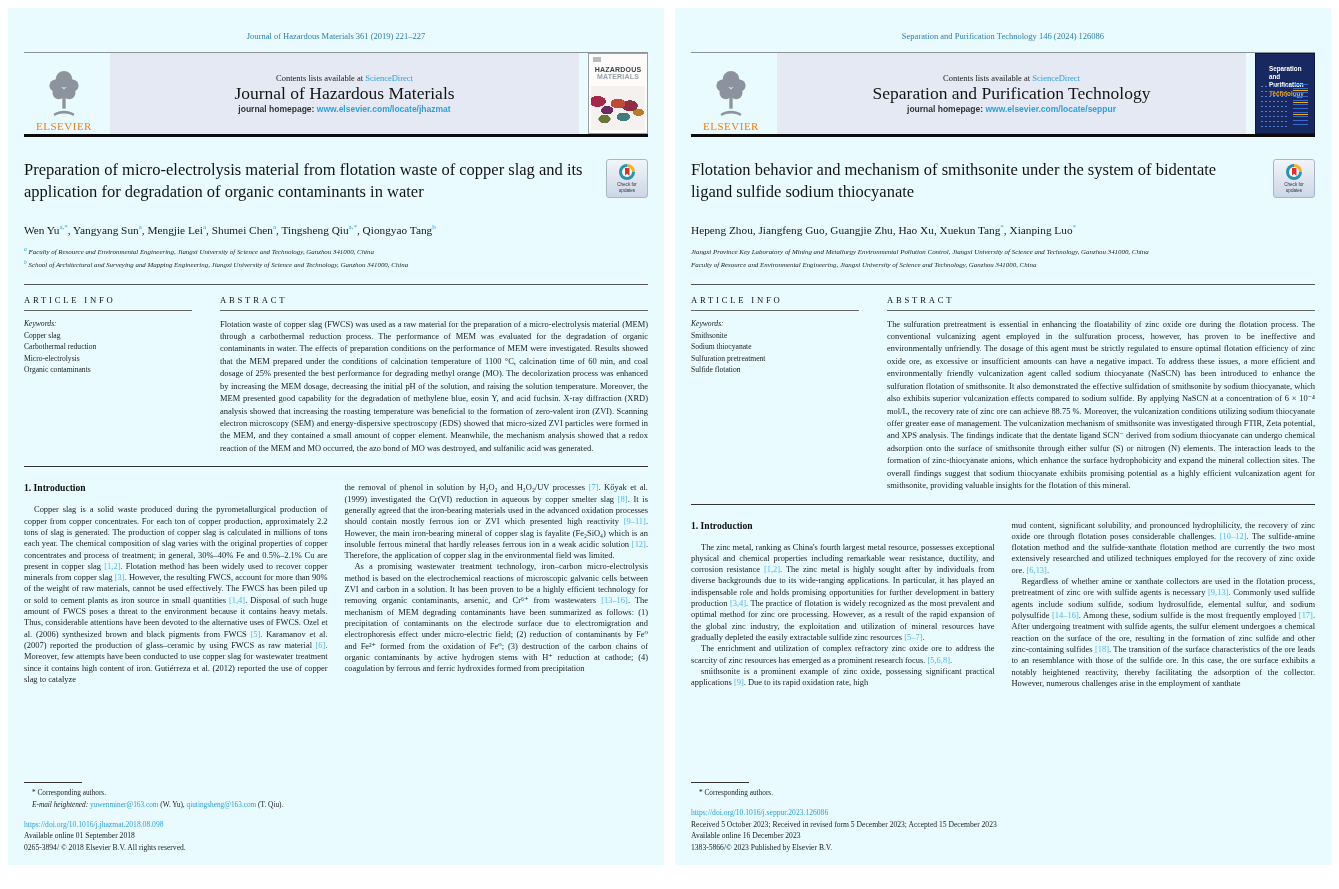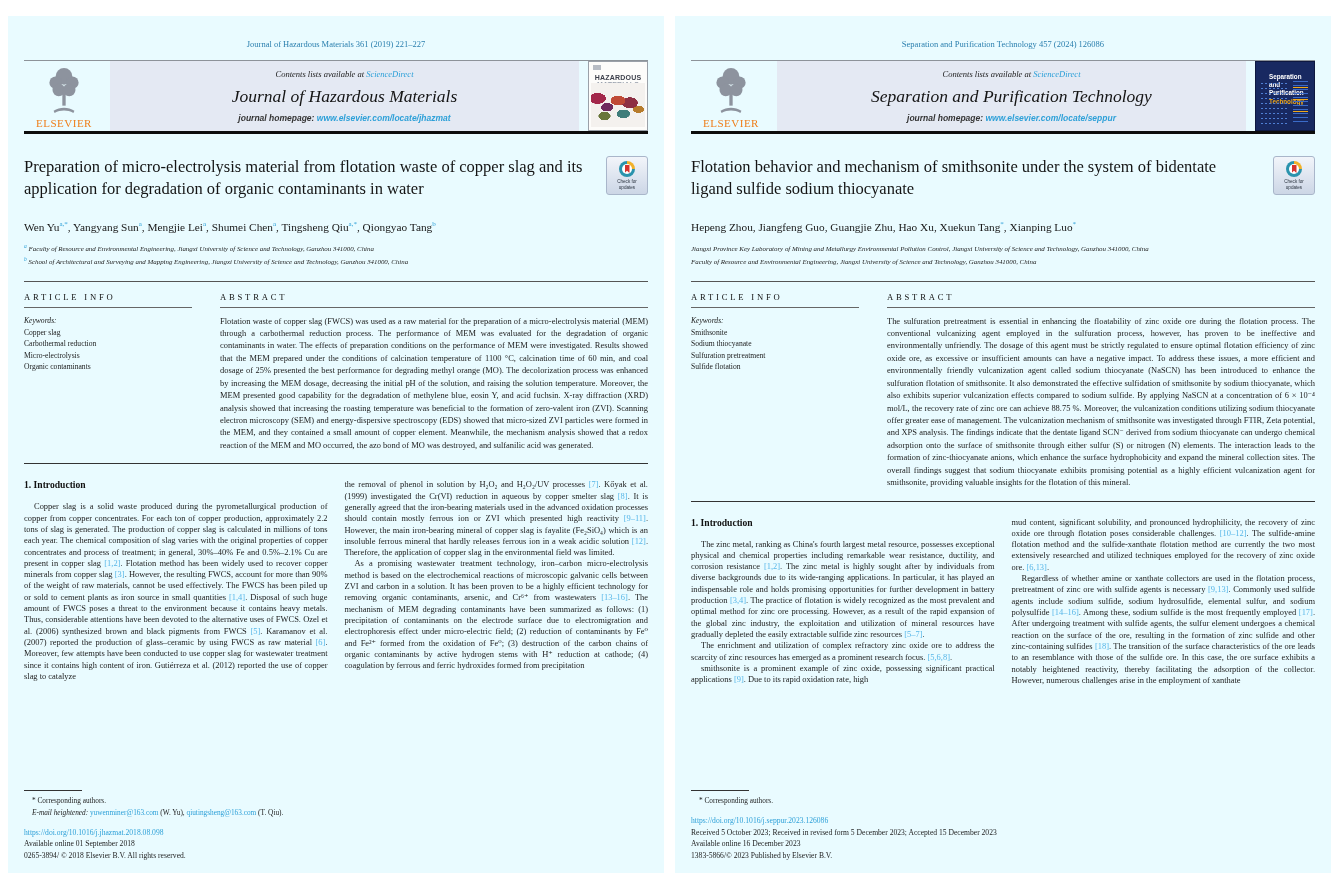--- a/index.html
+++ b/index.html
@@ -1,32 +1,32 @@
 <!DOCTYPE html>
 <html style="--page-bg: #e9fbff; --banner-bg: #e4e9f3; --link-blue: #2da0d8; --ref-blue: #56b6e8; --sup-blue: #2da0d8; --citation-blue: #2a7fae; --elsevier-orange: #ef7f1a; --cover-navy: #182961; --cover-yellow: #f0a818; --badge-red: #d6332e; --badge-teal: #2a93ad; --text: #1b1b1b;"><head>
 <meta charset="utf-8">
 <style>
   html,body{margin:0;padding:0;}
   body{
     width:1339px;height:889px;overflow:hidden;background:#ffffff;
     font-family:"Liberation Serif","DejaVu Serif",serif;color:var(--text,#1b1b1b);
   }
-  .wrap{display:flex;gap:11px;padding:8px;height:873px;box-sizing:border-box;margin-top:8px;}
+  .wrap{display:flex;gap:11px;padding:8px;height:873px;box-sizing:border-box;}
   .page{
     flex:1;background:var(--page-bg,#e9fbff);padding:14px 16px 12px;
     display:flex;flex-direction:column;overflow:hidden;box-sizing:border-box;min-width:0;
   }
   
   .citation{text-align:center;font-size:8.5px;color:var(--citation-blue,#2a7fae);margin-top:9px;}
   .rule-thin{border-top:1px solid #8d9399;margin-top:11px;}
   .jheader{display:flex;align-items:stretch;}
   .logo-col{width:86px;display:flex;flex-direction:column;align-items:center;justify-content:flex-end;gap:3px;padding:5px 6px 2px 0;box-sizing:border-box;}
   .tree{width:42px;height:48px;}
   .elsevier-word{font-size:11px;color:var(--elsevier-orange,#ef7f1a);letter-spacing:.5px;}
-  .banner{flex:1;background:var(--banner-bg,#e4e9f3);display:flex;flex-direction:column;justify-content:space-between;align-items:center;padding:8px 6px;min-width:0;font-style:italic;}
+  .banner{flex:1;background:var(--banner-bg,#e4e9f3);display:flex;flex-direction:column;justify-content:space-between;align-items:center;padding:20px 6px;min-width:0;}
   .contents-line{font-size:8.5px;color:#222;}
   .jtitle{font-size:17.5px;color:#141414;white-space:nowrap;}
   .homepage-line{font-family:"Liberation Sans","DejaVu Sans",sans-serif;font-size:8.5px;font-weight:700;color:#333;}
   .link{color:var(--link-blue,#2da0d8);text-decoration:none;cursor:pointer;}
   .rule-thick{border-top:3px solid #0c0c0c;}
   
   .cover{width:60px;margin-left:9px;position:relative;overflow:hidden;box-sizing:border-box;flex:0 0 auto;}
   .cover-jhm{background:#fdfcfa;border:1px solid #9aa0a8;}
   .cov-mark{position:absolute;top:3px;left:4px;width:8px;height:5px;background:#b7bcc4;}
   .cov-t1{margin-top:12px;font-family:"Liberation Sans",sans-serif;font-weight:700;font-size:7px;color:#3c3f4a;text-align:center;letter-spacing:.2px;}
@@ -176,21 +176,21 @@
       <div class="fn-line"><em>E-mail heightened: </em><a class="link">yuwenminer@163.com</a><span> (W. Yu), </span><a class="link">qiutingsheng@163.com</a><span> (T. Qiu).</span></div>
       <div class="doi-block">
         <a class="link">https://doi.org/10.1016/j.jhazmat.2018.08.098</a>
         <div>Available online 01 September 2018</div>
         <div>0265-3894/ © 2018 Elsevier B.V. All rights reserved.</div>
       </div>
     </div>
   </article>
 
   <article class="page">
-    <div class="citation">Separation and Purification Technology 457 (2024) 126086</div>
+    <div class="citation">Separation and Purification Technology 146 (2024) 126086</div>
     <div class="rule-thin"></div>
     <div class="jheader">
       <div class="logo-col">
         <svg class="tree" viewBox="0 0 40 46" fill="#8d939e">
           <circle cx="20" cy="10" r="8"></circle>
             <circle cx="12" cy="16" r="6"></circle>
             <circle cx="28" cy="16" r="6"></circle>
           <circle cx="15" cy="23" r="6"></circle>
             <circle cx="25" cy="23" r="6"></circle>
           <rect x="18.4" y="24" width="3.2" height="14"></rect>

